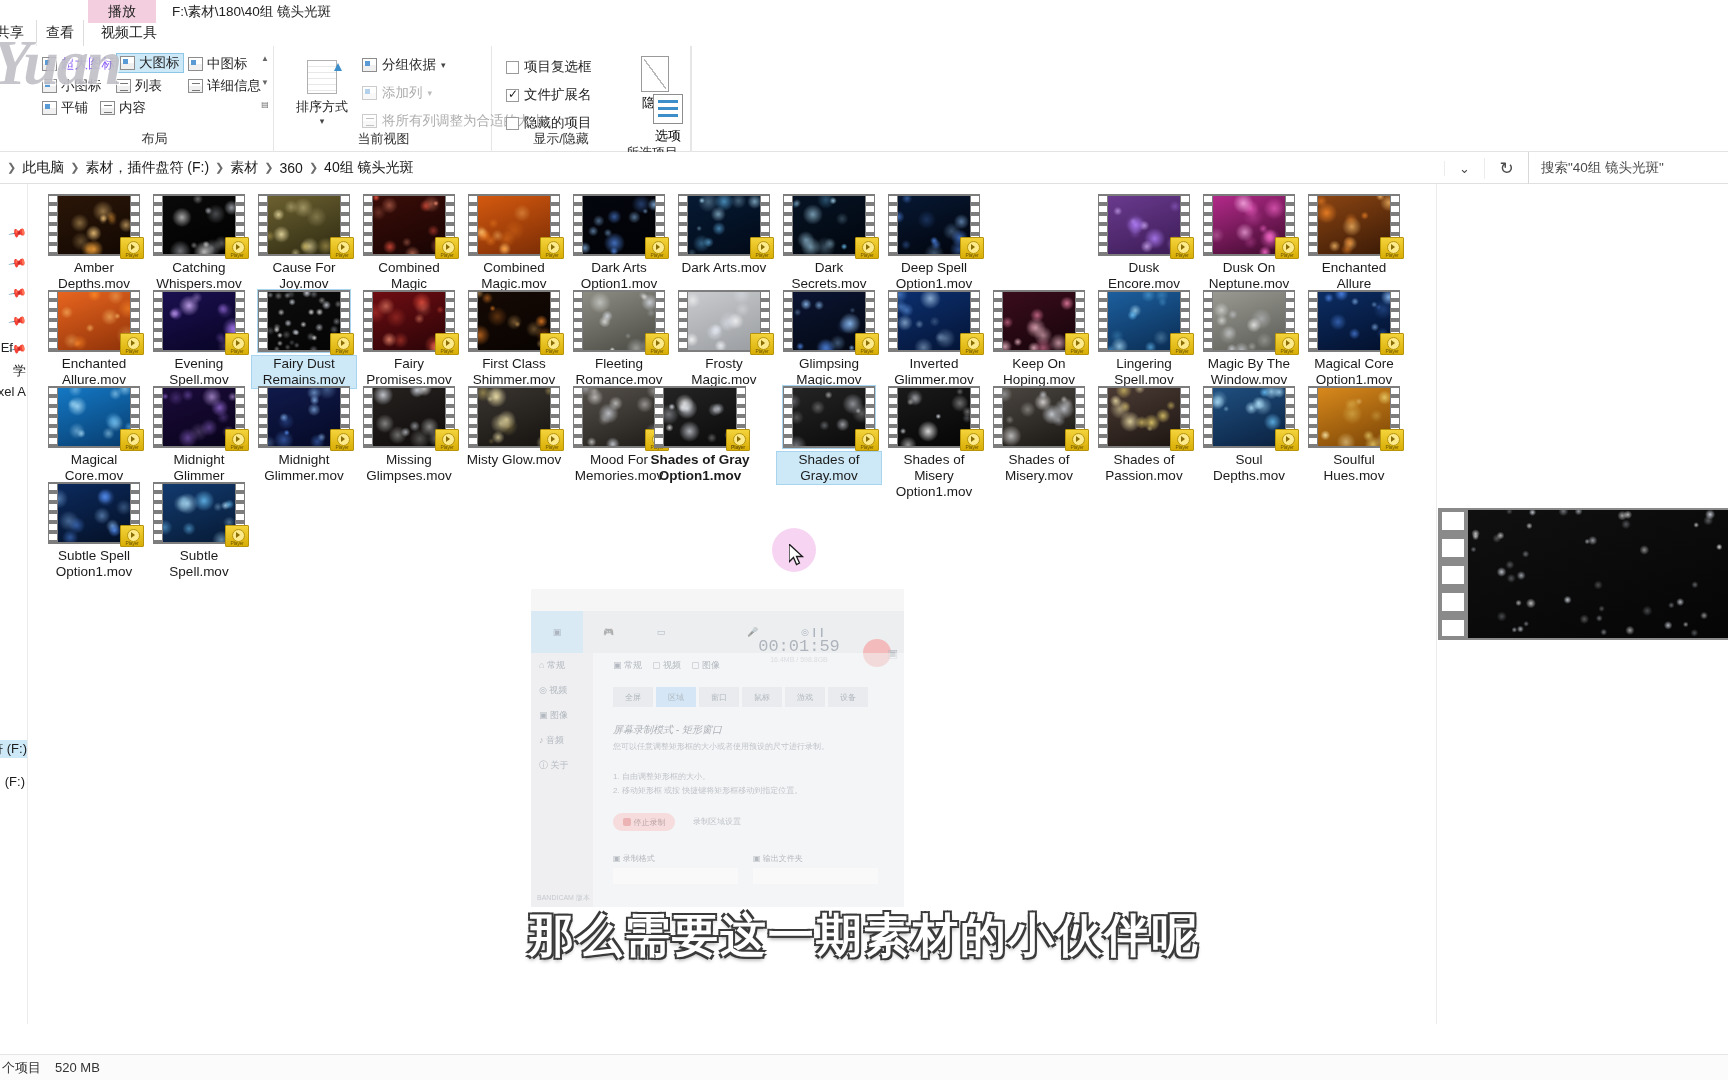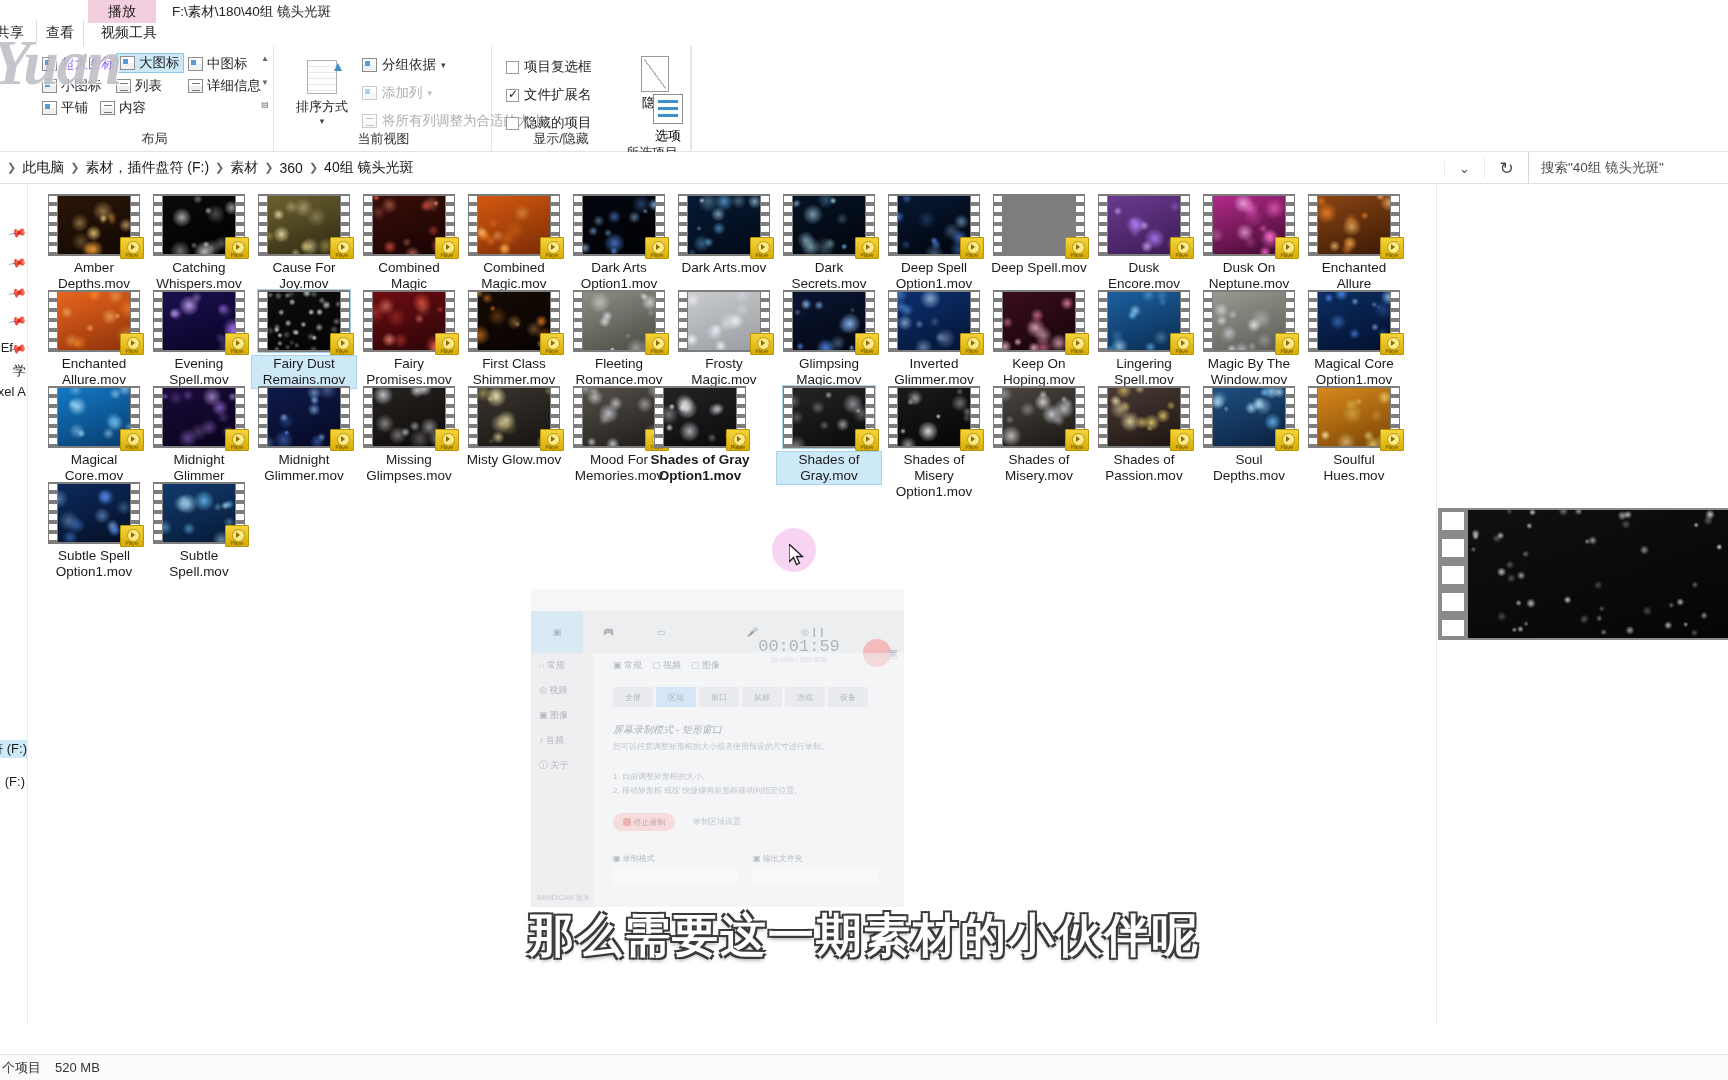--- a/index.html
+++ b/index.html
@@ -526,31 +526,20 @@
         <div class="thumbwrap">
           <div class="film">
             <div class="shot" style="background: radial-gradient(12px at 85.5% 72.1%, rgba(90, 150, 255, 0.68), rgba(90, 150, 255, 0) 72%, rgba(90, 150, 255, 0) 0%, rgba(90, 150, 255, 0) 70%), radial-gradient(12.9px at 39.8% 40.9%, rgba(90, 150, 255, 0.25), rgba(90, 150, 255, 0) 72%, rgba(90, 150, 255, 0) 0%, rgba(90, 150, 255, 0) 70%), radial-gradient(12.4px at 74.7% 60.9%, rgba(150, 200, 255, 0.37), rgba(150, 200, 255, 0) 72%, rgba(150, 200, 255, 0) 0%, rgba(150, 200, 255, 0) 70%), radial-gradient(8.9px at 0.3% 36%, rgba(90, 150, 255, 0.63), rgba(90, 150, 255, 0) 72%, rgba(90, 150, 255, 0) 0%, rgba(90, 150, 255, 0) 70%), radial-gradient(6.9px at 11.2% 84.2%, rgba(90, 150, 255, 0.34), rgba(90, 150, 255, 0) 72%, rgba(90, 150, 255, 0) 0%, rgba(90, 150, 255, 0) 70%), radial-gradient(7.3px at 52.8% 83.5%, rgba(90, 150, 255, 0.59), rgba(90, 150, 255, 0) 72%, rgba(90, 150, 255, 0) 0%, rgba(90, 150, 255, 0) 70%), radial-gradient(7.3px at 12.4% 4.3%, rgba(90, 150, 255, 0.47), rgba(90, 150, 255, 0) 72%, rgba(90, 150, 255, 0) 0%, rgba(90, 150, 255, 0) 70%), radial-gradient(14px at 50.3% 99.6%, rgba(150, 200, 255, 0.4), rgba(150, 200, 255, 0) 72%, rgba(150, 200, 255, 0) 0%, rgba(150, 200, 255, 0) 70%), radial-gradient(10.8px at 88.1% 44.3%, rgba(150, 200, 255, 0.57), rgba(150, 200, 255, 0) 72%, rgba(150, 200, 255, 0) 0%, rgba(150, 200, 255, 0) 70%), radial-gradient(12.9px at 84.4% 92.2%, rgba(90, 150, 255, 0.47), rgba(90, 150, 255, 0) 72%, rgba(90, 150, 255, 0) 0%, rgba(90, 150, 255, 0) 70%), radial-gradient(5.7px at 50.1% 76.9%, rgba(90, 150, 255, 0.76), rgba(90, 150, 255, 0) 72%, rgba(90, 150, 255, 0) 0%, rgba(90, 150, 255, 0) 70%), linear-gradient(160deg, rgb(7, 24, 51), rgb(1, 4, 12));"></div>
           </div>
           <div class="badge">
             <div class="bt">Player</div>
           </div>
         </div>
         <div class="tlabel">Deep Spell<br>Option1.mov</div>
       </div>
-      <div class="tile" style="left: 959px; top: 10px;">
-        <div class="thumbwrap">
-          <div class="film">
-            <div class="shot"></div>
-          </div>
-          <div class="badge">
-            <div class="bt">Player</div>
-          </div>
-        </div>
-        <div class="tlabel">Deep Spell.mov</div>
-      </div>
       <div class="tile" style="left: 1064px; top: 10px;">
         <div class="thumbwrap">
           <div class="film">
             <div class="shot" style="background: radial-gradient(6.3px at 13.6% 26.1%, rgba(215, 180, 255, 0.65), rgba(215, 180, 255, 0) 72%, rgba(215, 180, 255, 0) 0%, rgba(215, 180, 255, 0) 70%), radial-gradient(7.9px at 93% 18.1%, rgba(180, 130, 255, 0.36), rgba(180, 130, 255, 0) 72%, rgba(180, 130, 255, 0) 0%, rgba(180, 130, 255, 0) 70%), radial-gradient(13.8px at 97.5% 95.9%, rgba(215, 180, 255, 0.58), rgba(215, 180, 255, 0) 72%, rgba(215, 180, 255, 0) 0%, rgba(215, 180, 255, 0) 70%), radial-gradient(12.5px at 93.8% 83%, rgba(215, 180, 255, 0.56), rgba(215, 180, 255, 0) 72%, rgba(215, 180, 255, 0) 0%, rgba(215, 180, 255, 0) 70%), radial-gradient(12.5px at 38.5% 50%, rgba(180, 130, 255, 0.82), rgba(180, 130, 255, 0) 72%, rgba(180, 130, 255, 0) 0%, rgba(180, 130, 255, 0) 70%), radial-gradient(8.4px at 37.5% 63.6%, rgba(180, 130, 255, 0.27), rgba(180, 130, 255, 0) 72%, rgba(180, 130, 255, 0) 0%, rgba(180, 130, 255, 0) 70%), radial-gradient(4.7px at 35.1% 43.9%, rgba(215, 180, 255, 0.36), rgba(215, 180, 255, 0) 72%, rgba(215, 180, 255, 0) 0%, rgba(215, 180, 255, 0) 70%), radial-gradient(8.8px at 53.9% 87%, rgba(215, 180, 255, 0.77), rgba(215, 180, 255, 0) 72%, rgba(215, 180, 255, 0) 0%, rgba(215, 180, 255, 0) 70%), radial-gradient(14.7px at 37.9% 48%, rgba(180, 130, 255, 0.32), rgba(180, 130, 255, 0) 72%, rgba(180, 130, 255, 0) 0%, rgba(180, 130, 255, 0) 70%), radial-gradient(7.1px at 50.3% 50.9%, rgba(215, 180, 255, 0.73), rgba(215, 180, 255, 0) 72%, rgba(215, 180, 255, 0) 0%, rgba(215, 180, 255, 0) 70%), radial-gradient(14.8px at 64.9% 73.3%, rgba(180, 130, 255, 0.82), rgba(180, 130, 255, 0) 72%, rgba(180, 130, 255, 0) 0%, rgba(180, 130, 255, 0) 70%), linear-gradient(160deg, rgb(106, 58, 142), rgb(59, 27, 85));"></div>
           </div>
           <div class="badge">
             <div class="bt">Player</div>
           </div>
         </div>
         <div class="tlabel">Dusk<br>Encore.mov</div>

